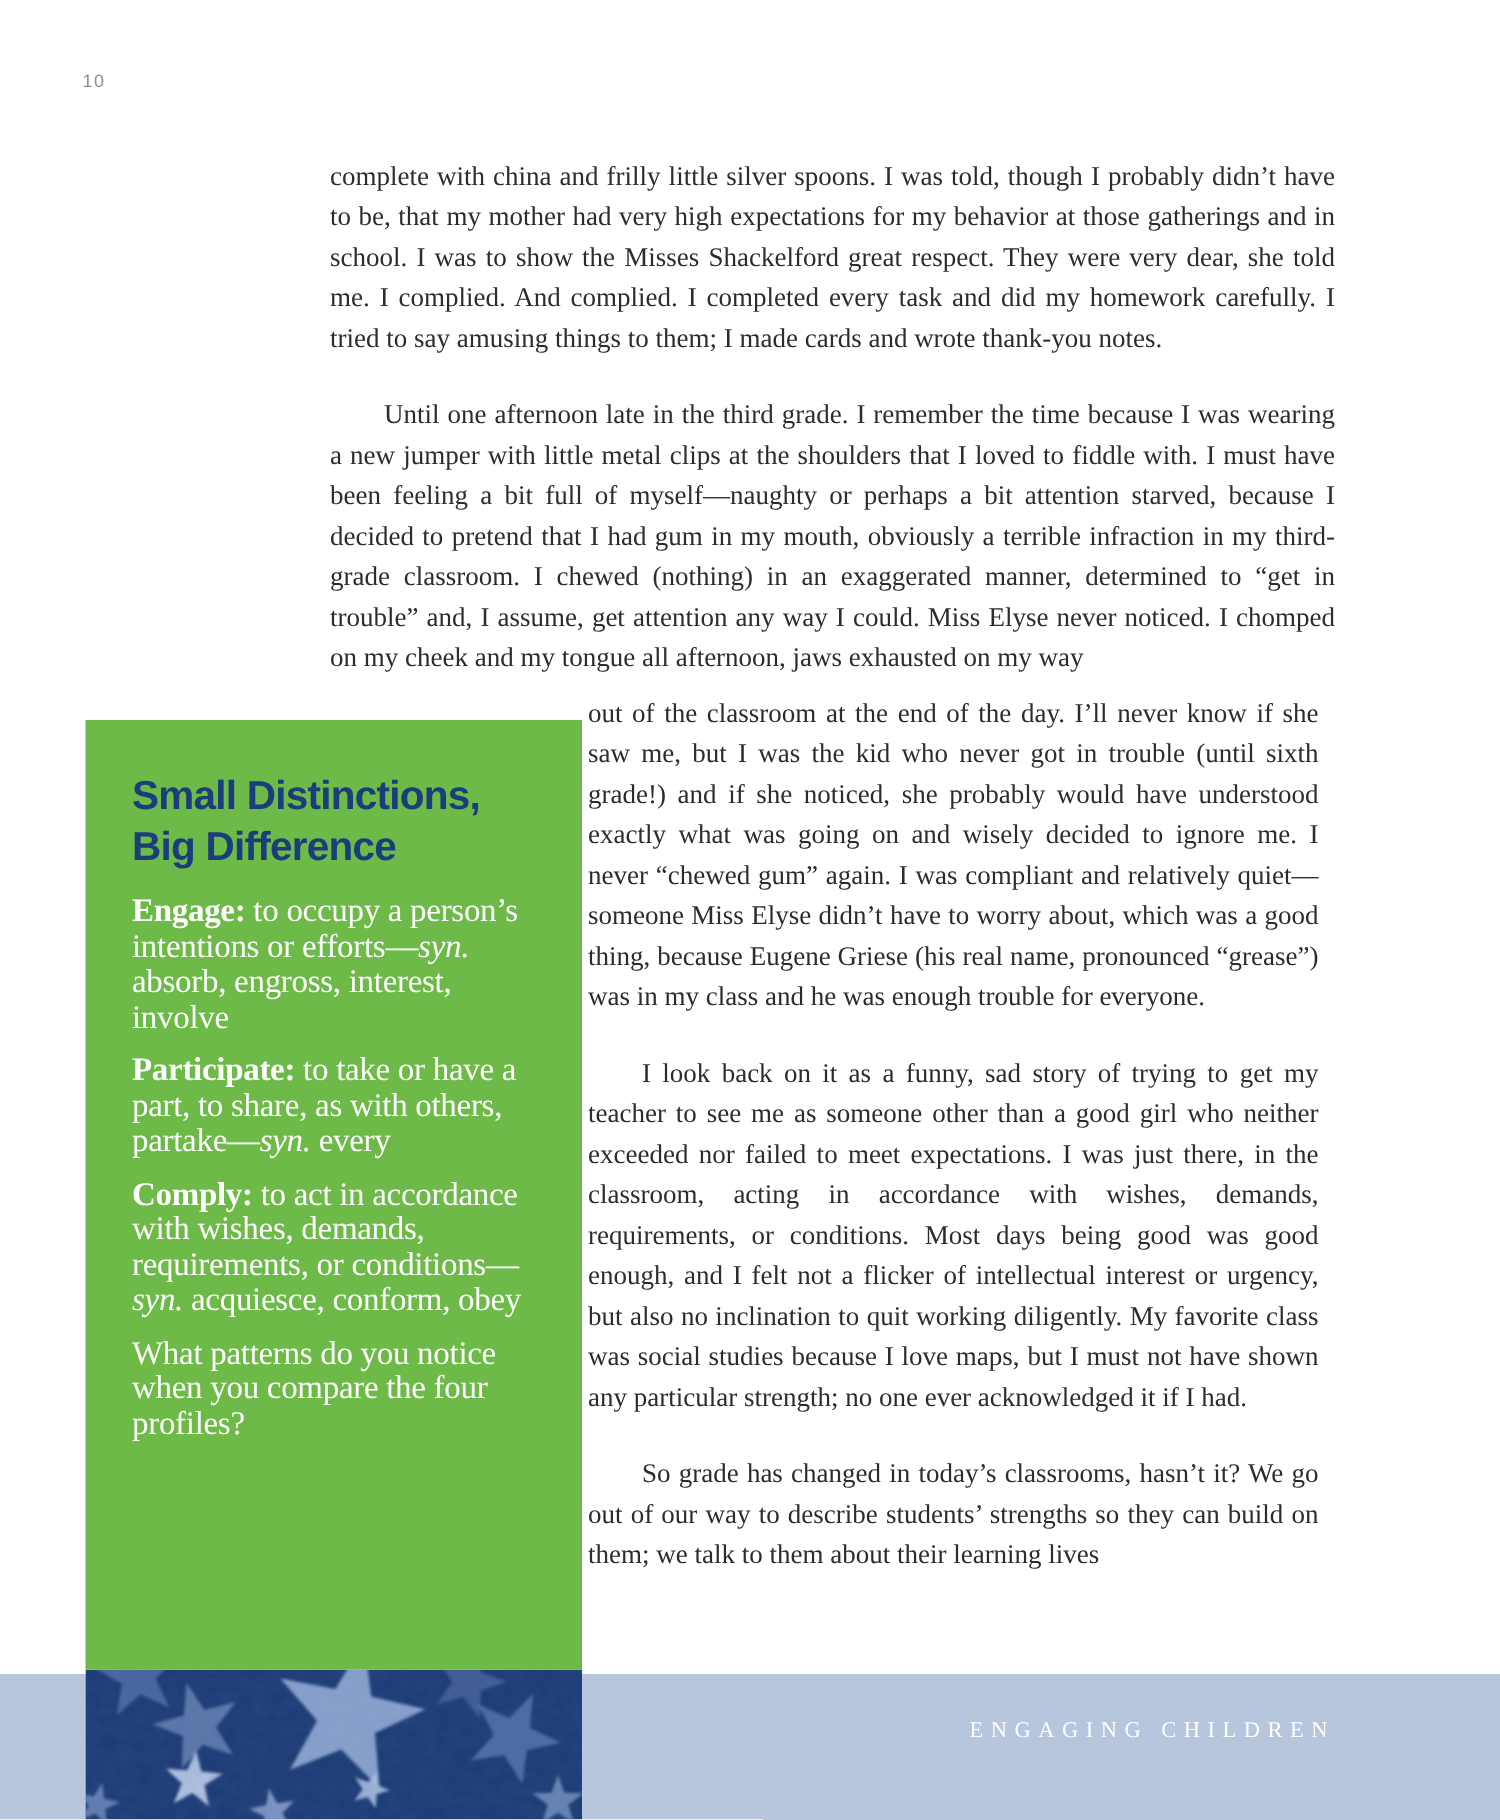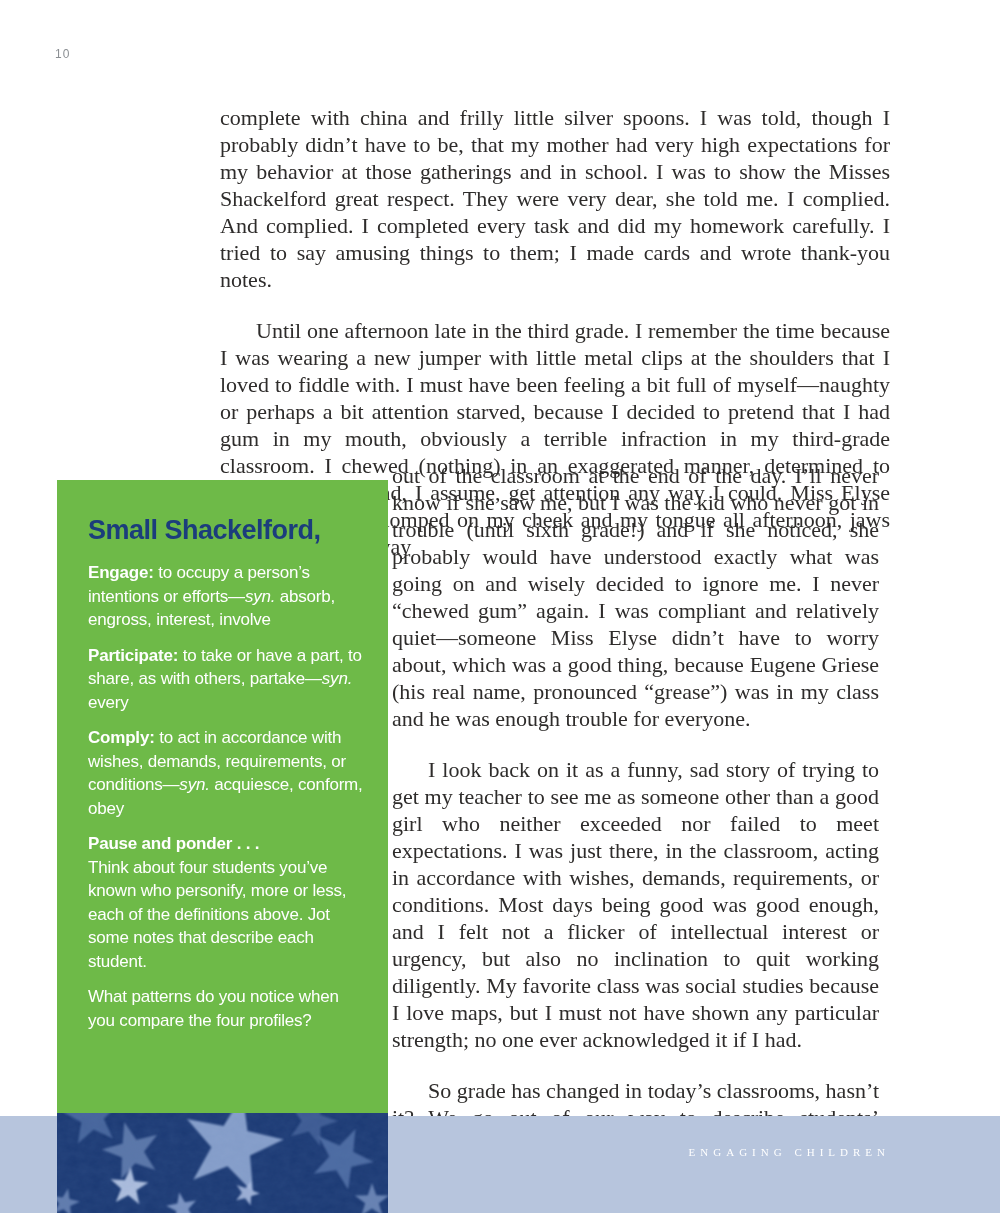--- a/index.html
+++ b/index.html
@@ -6,51 +6,51 @@
   body{width:1000px;height:1213px;position:relative;font-family:"Liberation Serif",serif;overflow:hidden;}
 
   .page{position:absolute;inset:0;background:#fff;}
 
   .page-number{
     position:absolute;left:55px;top:47px;
     font-family:"Liberation Sans",sans-serif;
     font-size:12px;color:#8b8f93;letter-spacing:1px;
   }
 
-  .col{color:#2e2c2b;text-align:justify;font-size:22px;line-height:27px;}
+  .col{color:#2e2c2b;text-align:justify;font-size:18px;line-height:27px;}
   .col p{margin:0;}
   .col p.indent{text-indent:36px;margin-top:24px;}
 
   .col-wide{position:absolute;left:220px;top:104px;width:670px;z-index:1;}
   .col-narrow{position:absolute;left:392px;top:462px;width:487px;z-index:1;}
 
   .greenbox{
     position:absolute;left:57px;top:480px;width:331px;height:633px;
     background:var(--green,#6eba48);z-index:2;box-sizing:border-box;
     padding:33px 24px 0 31px;overflow:hidden;
   }
   .gb-title{
     font-family:"Liberation Sans",sans-serif;font-weight:bold;
     font-size:27px;line-height:34px;color:var(--navy,#1b3d7c);
     letter-spacing:-0.5px;margin-bottom:14px;
   }
   .gb-item{
-    font-family:Liberation Sans, sans-serif;font-size:17px;line-height:23.5px;
+    font-family:Liberation Serif, serif;font-size:22px;line-height:23.5px;
     color:#ffffff;margin-bottom:12px;letter-spacing:-0.2px;
   }
   .gb-item .b{font-weight:bold;}
   .gb-item .i{font-style:italic;}
 
   .footer-band{
     position:absolute;left:0;top:1116px;width:1000px;height:97px;
     background:var(--band,#b7c5dd);z-index:1;
   }
   .running-head{
     position:absolute;right:110px;top:1146px;
-    font-family:"Liberation Serif",serif;font-size:11px;
+    font-family:"Liberation Serif",serif;font-size:15px;
     letter-spacing:5px;color:#ffffff;white-space:nowrap;z-index:3;
   }
   .stars-art{
     position:absolute;left:57px;top:1113px;width:331px;height:100px;z-index:3;
     display:block;
   }
 </style>
 </head>
 <body>
 
@@ -64,29 +64,26 @@
   </div>
 
   <div class="col col-narrow">
     <p>out of the classroom at the end of the day. I’ll never know if she saw me, but I was the kid who never got in trouble (until sixth grade!) and if she noticed, she probably would have understood exactly what was going on and wisely decided to ignore me. I never “chewed gum” again. I was compliant and relatively quiet—someone Miss Elyse didn’t have to worry about, which was a good thing, because Eugene Griese (his real name, pronounced “grease”) was in my class and he was enough trouble for everyone.</p>
     <p class="indent">I look back on it as a funny, sad story of trying to get my teacher to see me as someone other than a good girl who neither exceeded nor failed to meet expectations. I was just there, in the classroom, acting in accordance with wishes, demands, requirements, or conditions. Most days being good was good enough, and I felt not a flicker of intellectual interest or urgency, but also no inclination to quit working diligently. My favorite class was social studies because I love maps, but I must not have shown any particular strength; no one ever acknowledged it if I had.</p>
     <p class="indent">So grade has changed in today’s classrooms, hasn’t it? We go out of our way to describe students’ strengths so they can build on them; we talk to them about their learning lives</p>
   </div>
 
   <div class="greenbox">
     <div class="gb-title">
-      <div>Small Shackelford,</div>
+      <div>Small Distinctions,</div>
+      <div>Big Difference</div>
     </div>
     <div class="gb-item"><span class="b">Engage:</span><span> to occupy a person’s intentions or efforts—</span><span class="i">syn.</span><span> absorb, engross, interest, involve</span></div>
     <div class="gb-item"><span class="b">Participate:</span><span> to take or have a part, to share, as with others, partake—</span><span class="i">syn.</span><span> every</span></div>
     <div class="gb-item"><span class="b">Comply:</span><span> to act in accordance with wishes, demands, requirements, or conditions—</span><span class="i">syn.</span><span> acquiesce, conform, obey</span></div>
-    <div class="gb-item">
-      <div class="b">Pause and ponder . . .</div>
-      <div>Think about four students you’ve known who personify, more or less, each of the definitions above. Jot some notes that describe each student.</div>
-    </div>
     <div class="gb-item">What patterns do you notice when you compare the four profiles?</div>
   </div>
 
   <div class="footer-band"></div>
 
   <div class="running-head">ENGAGING CHILDREN</div>
 
   <svg class="stars-art" viewBox="0 0 331 100" xmlns="http://www.w3.org/2000/svg" role="img" aria-hidden="true">
     <defs>
       <polygon id="star" points="0,-1 0.235,-0.324 0.951,-0.309 0.380,0.124 0.588,0.809 0,0.42 -0.588,0.809 -0.380,0.124 -0.951,-0.309 -0.235,-0.324"></polygon>

